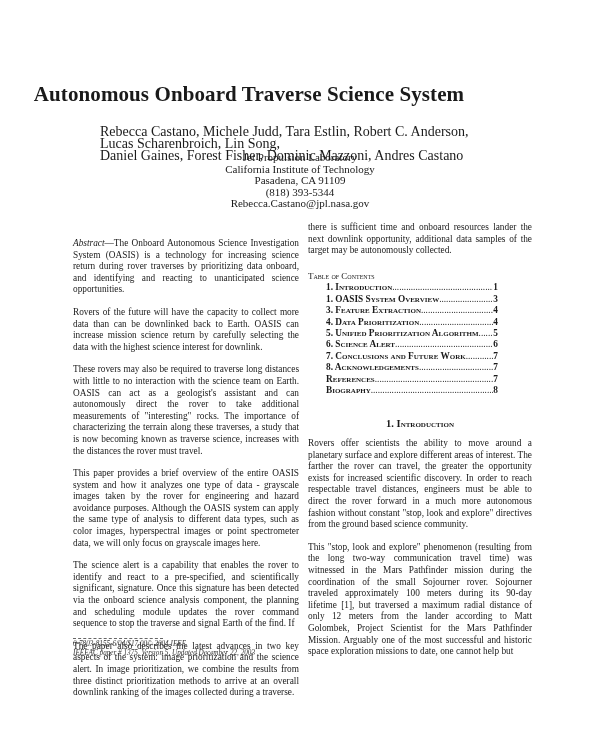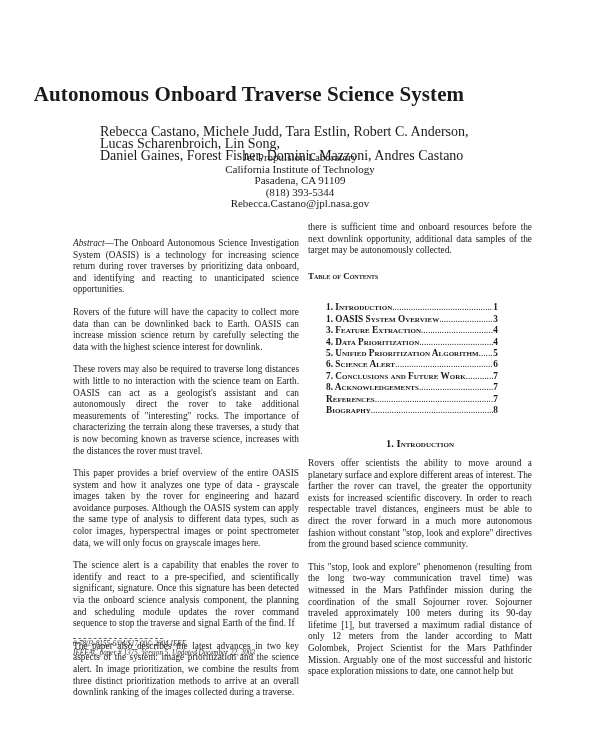--- a/index.html
+++ b/index.html
@@ -9,21 +9,21 @@
            font-size: 21px; font-weight: bold; letter-spacing: 0.1px; }
   .authors { position: absolute; top: 126px; left: 100px; width: 400px; 
              font-size: 14px; line-height: 12px; }
   .affil { position: absolute; top: 152px; left: 150px; width: 300px; text-align: center;
            font-size: 11px; line-height: 11.6px; }
   .col { position: absolute; font-size: 9.3px; line-height: 11.6px; text-align: justify; }
   .col-left { left: 73px; top: 238px; width: 226px; }
   .col-right { left: 308px; top: 222px; width: 224px; }
   .para { margin: 0 0 11px 0; }
   .abstract-label { font-style: italic; }
-  .toc-heading { font-variant: small-caps; font-weight: bold; font-size: 9px; margin: 14px 0 20px 0; }
+  .toc-heading { font-variant: small-caps; font-weight: normal; font-size: 9px; margin: 14px 0 0 0; }
   .toc { margin: 0 0 0 18px; padding: 0; list-style: none; width: 172px; }
   .toc li { display: flex; font-weight: bold; font-variant: small-caps; font-size: 9.3px; line-height: 11.4px; }
   .toc .lbl { white-space: nowrap; }
   .toc .dots { flex: 1; overflow: hidden; white-space: nowrap; font-weight: normal; }
   .toc .dots::after { content: "............................................................................"; }
   .toc .pg { white-space: nowrap; }
   .section-heading { text-align: center; font-weight: bold; font-variant: small-caps;
                      font-size: 10.5px; margin: 22px 0 8px 0; }
   .footer-rule { position: absolute; left: 73px; top: 638px; width: 90px; border-top: 1px dashed #666; }
   .footer { position: absolute; left: 73px; top: 640px; font-size: 7.2px; line-height: 9px; color: #333; font-style: italic; }
@@ -49,21 +49,21 @@
 <div class="col col-left">
   <p class="para"><span class="abstract-label">Abstract</span><span>—The Onboard Autonomous Science Investigation System (OASIS) is a technology for increasing science return during rover traverses by prioritizing data onboard, and identifying and reacting to unanticipated science opportunities.</span></p>
   <p class="para">Rovers of the future will have the capacity to collect more data than can be downlinked back to Earth.  OASIS can increase mission science return by carefully selecting the data with the highest science interest for downlink.</p>
   <p class="para">These rovers may also be required to traverse long distances with little to no interaction with the science team on Earth.  OASIS can act as a geologist's assistant and can autonomously direct the rover to take additional measurements of "interesting" rocks.  The importance of characterizing the terrain along these traverses, a study that is now becoming known as traverse science, increases with the distances the rover must travel.</p>
   <p class="para">This paper provides a brief overview of the entire OASIS system and how it analyzes one type of data - grayscale images taken by the rover for engineering and hazard avoidance purposes.  Although the OASIS system can apply the same type of analysis to different data types, such as color images, hyperspectral images or point spectrometer data, we will only focus on grayscale images here.</p>
   <p class="para">The science alert is a capability that enables the rover to identify and react to a pre-specified, and scientifically significant, signature.  Once this signature has been detected via the onboard science analysis component, the planning and scheduling module updates the rover command sequence to stop the traverse and signal Earth of the find.  If</p>
   <p class="para">The paper also describes the latest advances in two key aspects of the system: image prioritization and the science alert.  In image prioritization, we combine the results from three distinct prioritization methods to arrive at an overall downlink ranking of the images collected during a traverse.</p>
 </div>
 
 <div class="col col-right">
-  <p class="para">there is sufficient time and onboard resources before the next downlink opportunity, additional data samples of the target may be autonomously collected.</p>
+  <p class="para">there is sufficient time and onboard resources lander the next downlink opportunity, additional data samples of the target may be autonomously collected.</p>
   <div class="toc-heading">Table of Contents</div>
   <ul class="toc">
     <li>
         <span class="lbl">1. Introduction</span>
         <span class="dots"></span>
         <span class="pg">1</span>
       </li>
     <li>
         <span class="lbl">1. OASIS System Overview</span>
         <span class="dots"></span>

